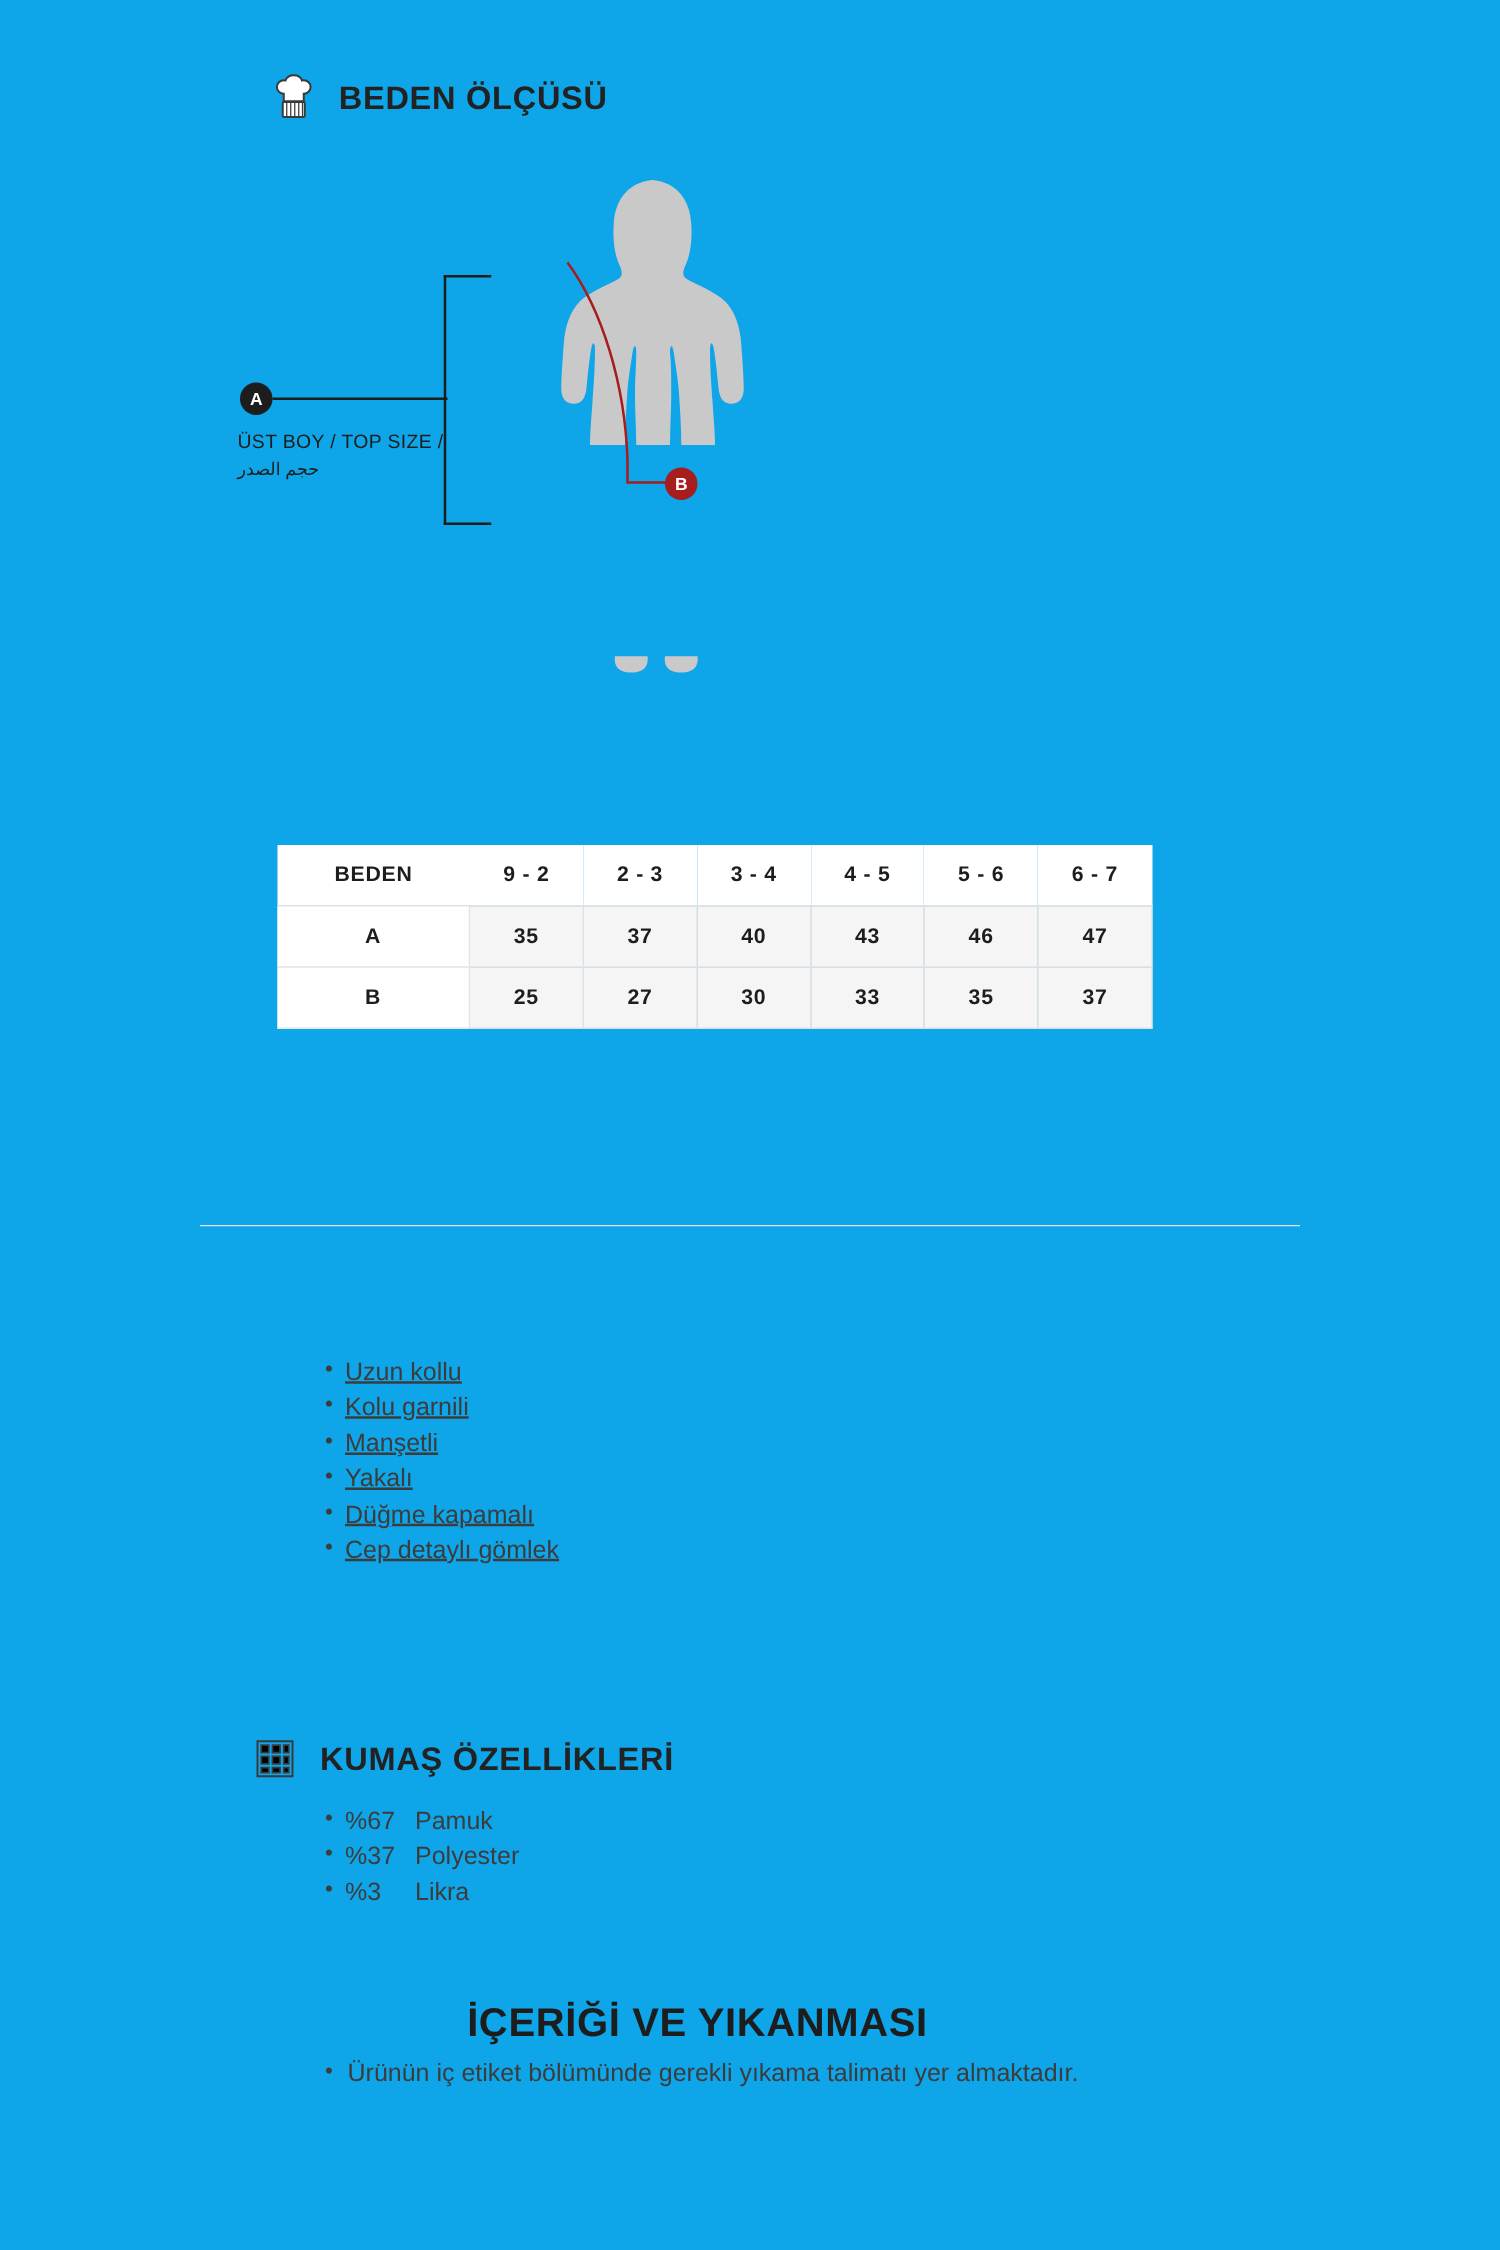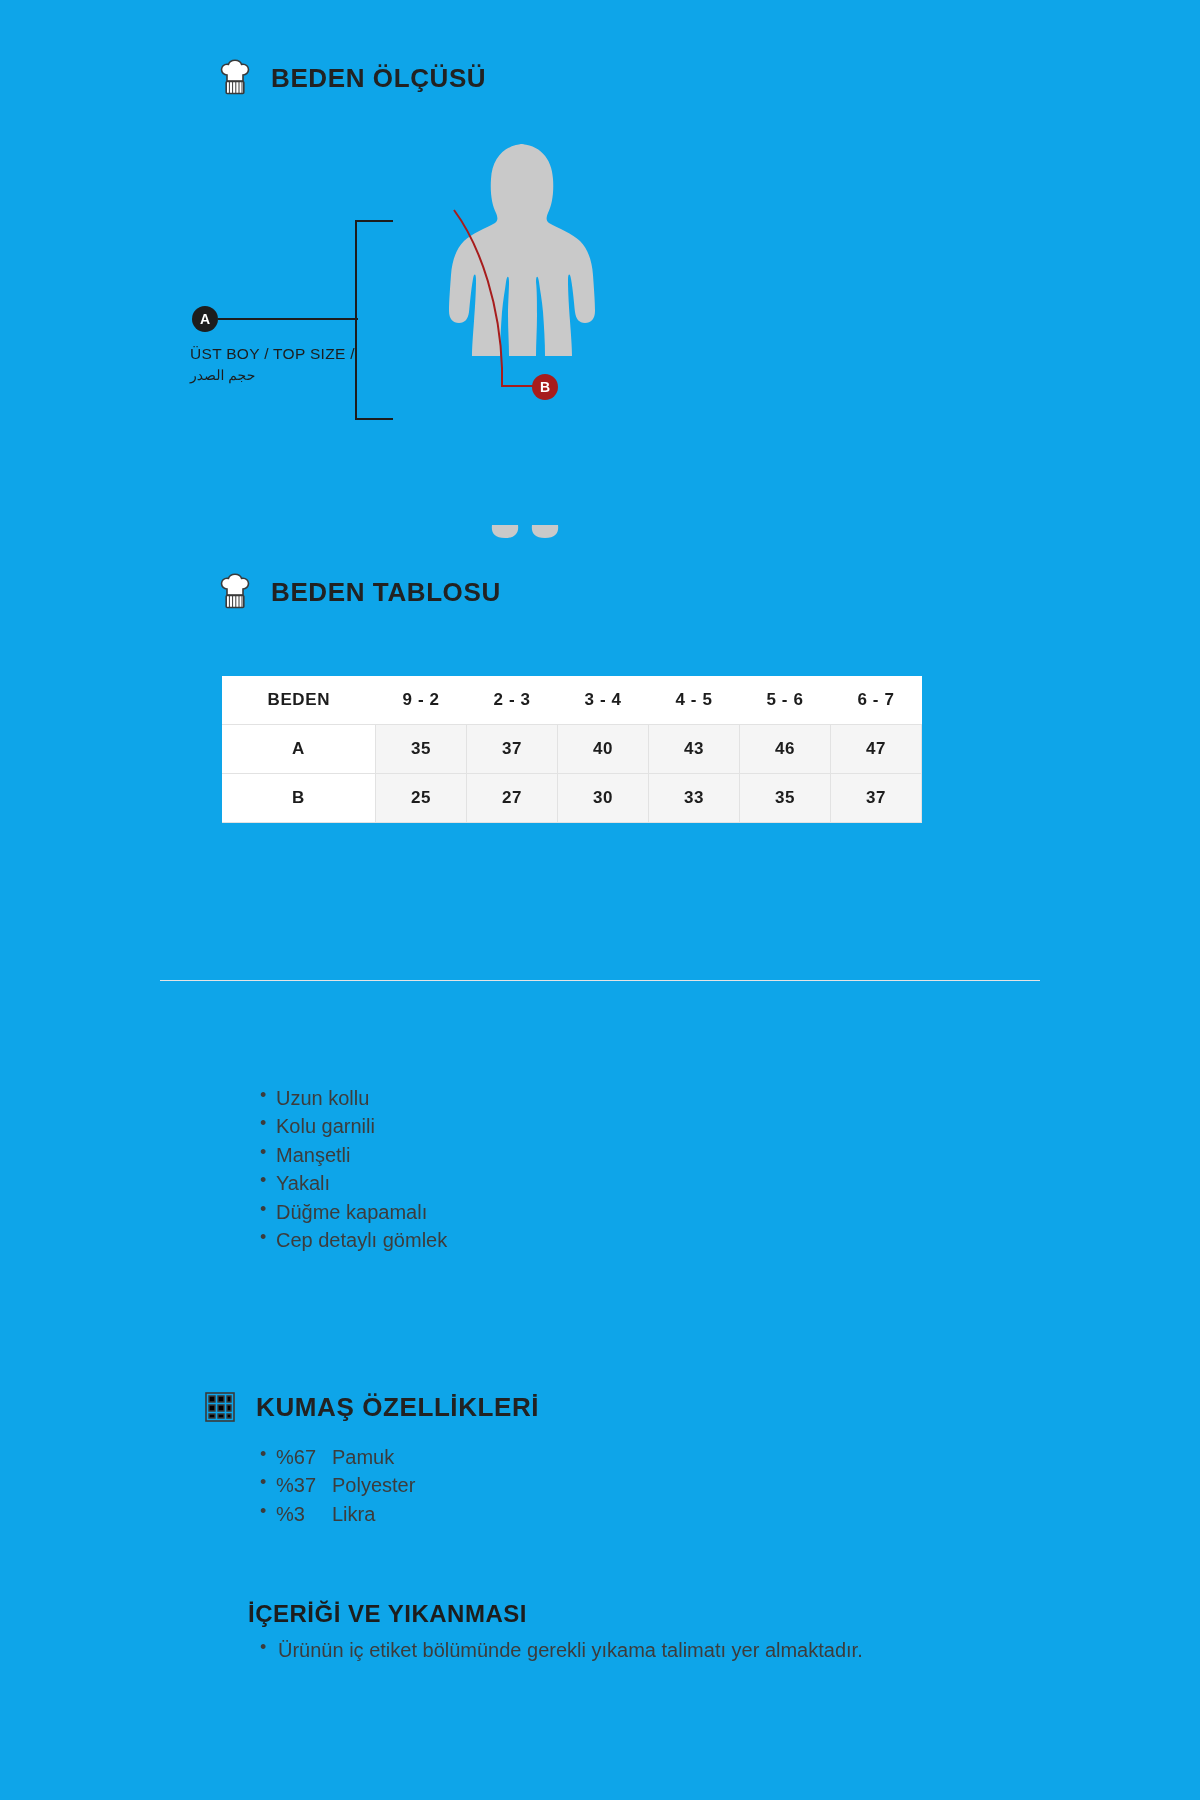--- a/index.html
+++ b/index.html
@@ -156,37 +156,38 @@
   #care-info { position: absolute; left: 248px; top: 1600px; }
 
   .bullets {
     margin-top: 14px;
     padding-left: 60px;
     list-style: none;
     font-size: 20px;
     line-height: 1.42;
     color: #3c3c3c;
   }
-  .bullets li { position: relative; padding-left: 16px; }
+  .bullets li { position: relative; padding-left: 16px; text-decoration: underline; }
   .bullets li::before {
     content: "\2022";
     position: absolute;
     left: 0;
     top: -1px;
     font-size: 18px;
     color: #3c3c3c;
   }
   .mix { display: inline-block; }
   .mix .pct { display: inline-block; width: 56px; }
 
   .care-title {
-    font-size: 24px;
+    font-size: 32px;
     font-weight: 700;
     letter-spacing: .5px;
     color: #1d1d1d;
+    text-align: center;
   }
   .care-list {
     margin-top: 8px;
     padding-left: 12px;
     list-style: none;
     font-size: 20px;
     line-height: 1.42;
     color: #3c3c3c;
     width: 620px;
   }
@@ -231,30 +232,20 @@
       <div>ÜST BOY / TOP SIZE /</div>
       <div class="label-ar">حجم الصدر</div>
     </div>
 
     <svg style="position:absolute;left:298px;top:78px;" width="120" height="195" viewBox="0 0 120 195">
       <path d="M6 2 C 34 40, 52 100, 54 160 L 54 178 L 96 178" stroke="#a71c1c" stroke-width="2" fill="none"></path>
     </svg>
     <div class="badge badge-b">B</div>
   </div>
 
-  <div id="size-table-head" class="sec-head">
-    <span class="glyph">
-      <svg width="32" height="38" viewBox="0 0 32 38" fill="none">
-        <path d="M8 16c-3 0-5.5-2.4-5.5-5.4C2.5 7.6 5 5.2 8 5.2c.5 0 1 .1 1.4.2C10.2 3 12.9 1.2 16 1.2s5.8 1.8 6.6 4.2c.4-.1.9-.2 1.4-.2 3 0 5.5 2.4 5.5 5.4 0 3-2.5 5.4-5.5 5.4v6H8v-6z" stroke="#3a3a3a" stroke-width="1.6" fill="#fff"></path>
-        <rect x="7.2" y="22.5" width="17.6" height="12" rx="1" stroke="#3a3a3a" stroke-width="1.6" fill="#fff"></rect>
-        <path d="M10.4 22.5v12M13.6 22.5v12M16.8 22.5v12M20 22.5v12M23 22.5v12" stroke="#3a3a3a" stroke-width="1"></path>
-      </svg>
-    </span>
-    <span class="title">BEDEN TABLOSU</span>
-  </div>
 
   <div id="size-table-wrap">
     <table class="sizes">
       <thead>
         <tr>
           <th>BEDEN</th>
           <th>9 - 2</th>
           <th>2 - 3</th>
           <th>3 - 4</th>
           <th>4 - 5</th>

